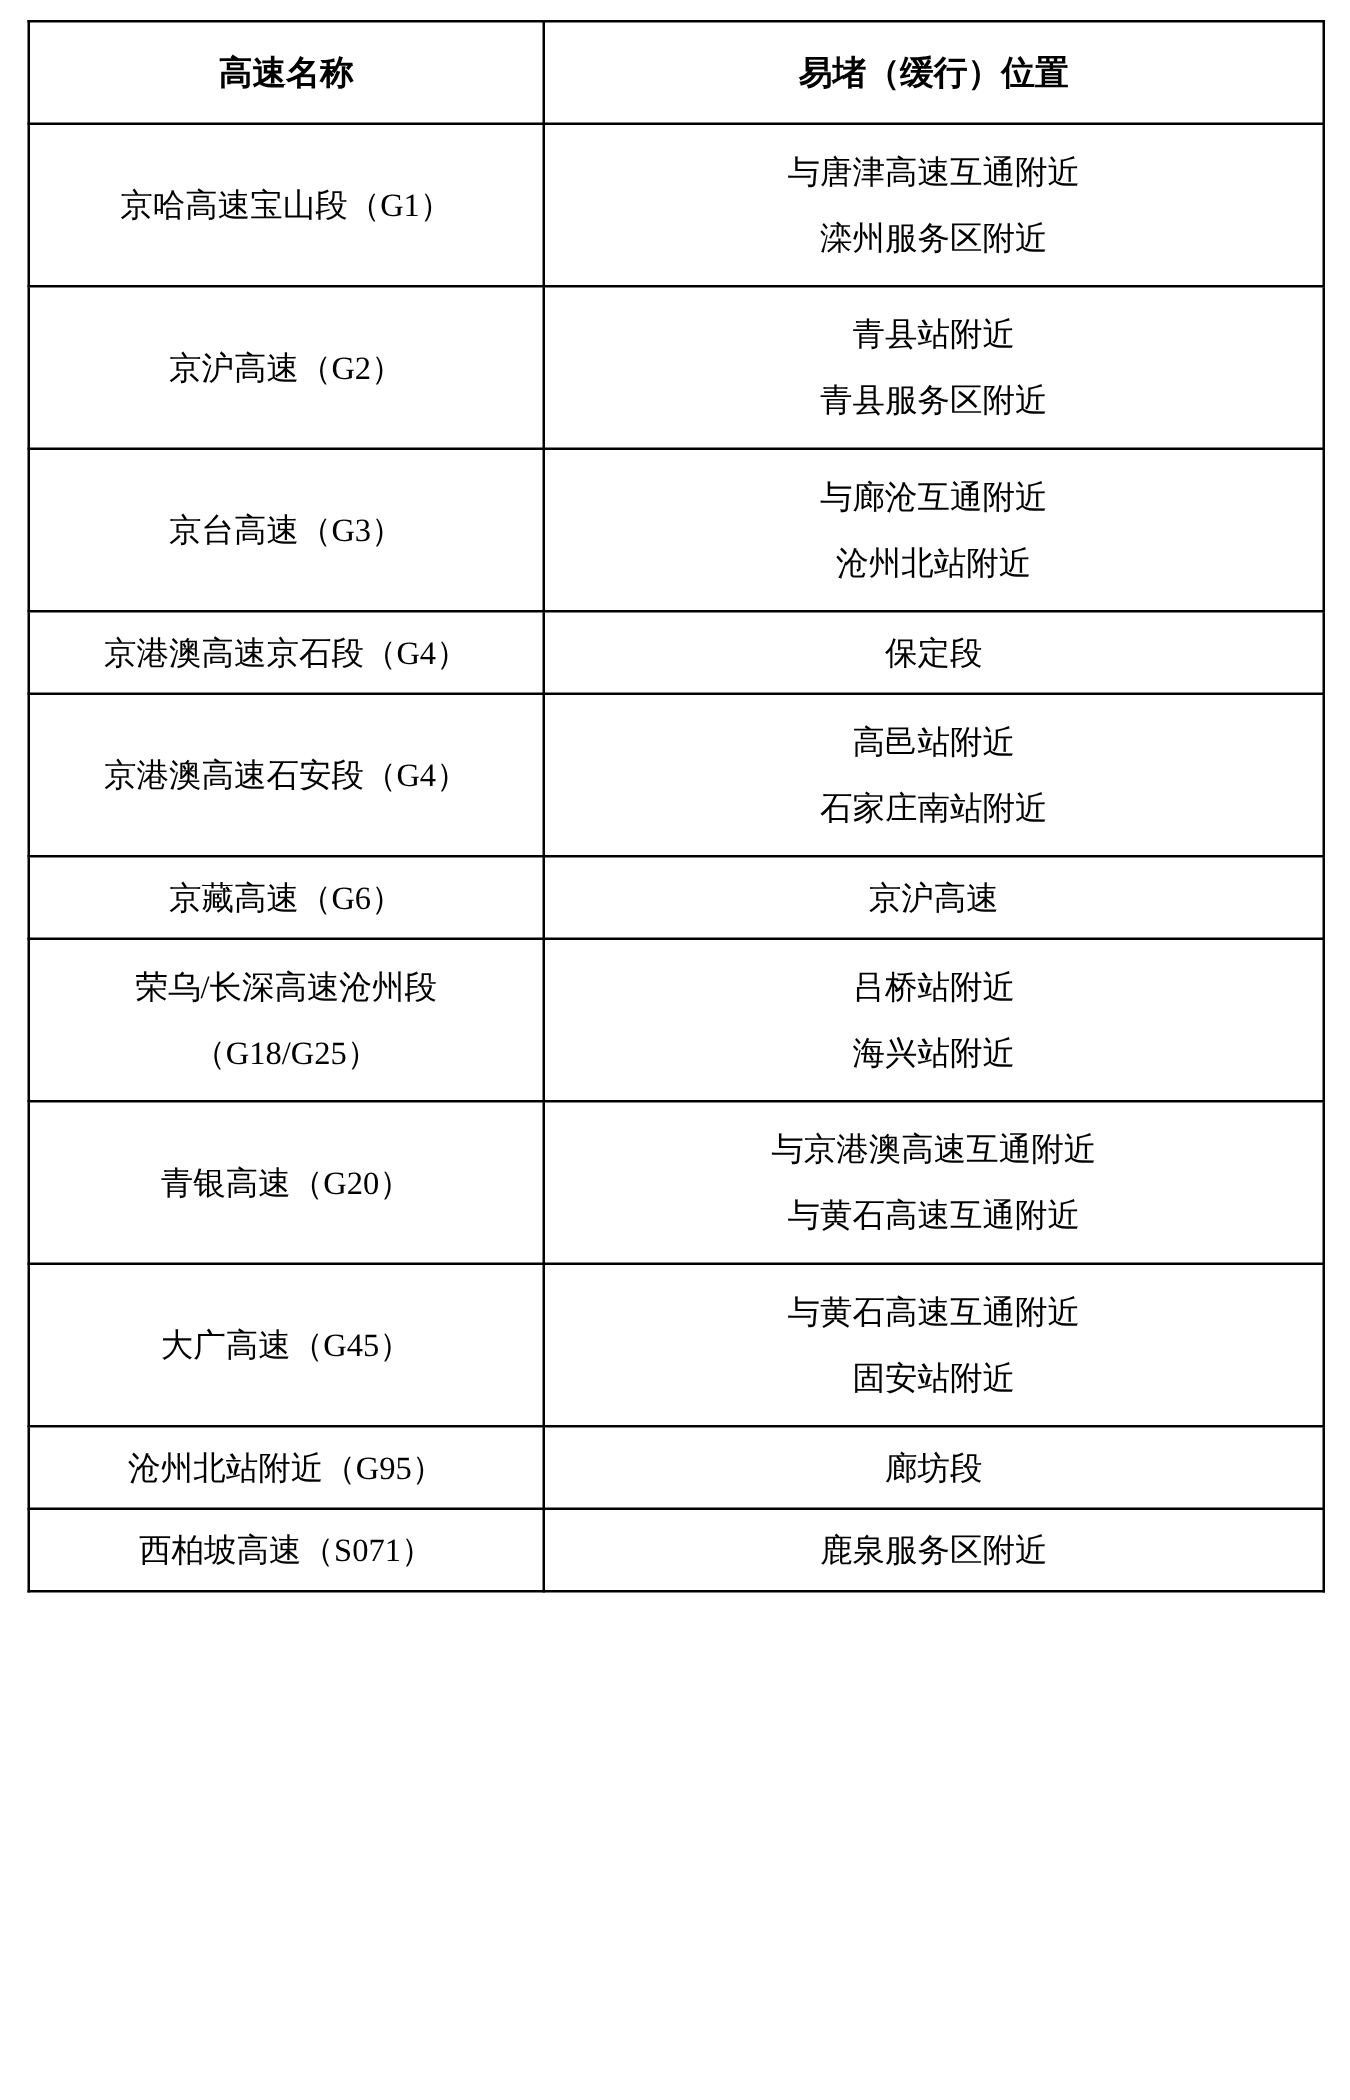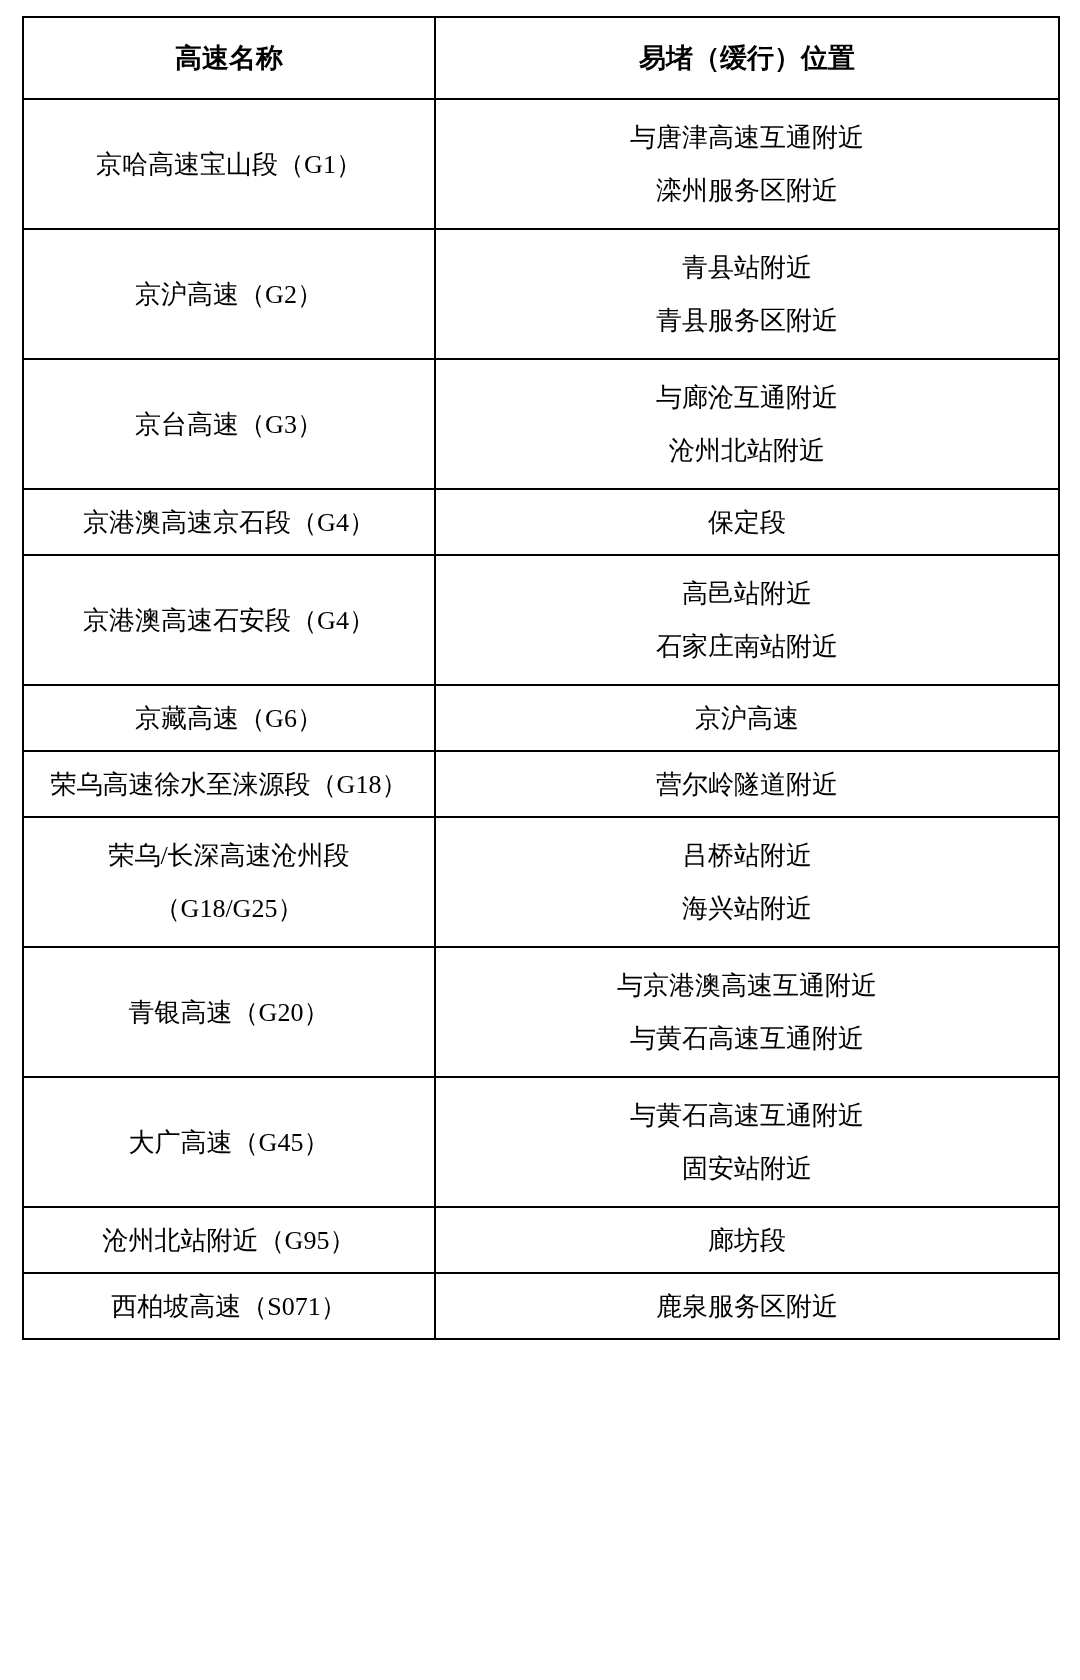--- a/index.html
+++ b/index.html
@@ -157,32 +157,20 @@
             <span class="line">京藏高速（G6）</span>
           </div>
         </td>
         <td class="loc-cell short">
           <div class="stack">
             <span class="line">京沪高速</span>
           </div>
         </td>
       </tr>
 
-      <tr>
-        <td class="name-cell short">
-          <div class="stack">
-            <span class="line">荣乌高速徐水至涞源段（G18）</span>
-          </div>
-        </td>
-        <td class="loc-cell short">
-          <div class="stack">
-            <span class="line">营尔岭隧道附近</span>
-          </div>
-        </td>
-      </tr>
 
       <tr>
         <td class="name-cell tall">
           <div class="stack">
             <span class="line">荣乌/长深高速沧州段</span>
             <span class="line">（G18/G25）</span>
           </div>
         </td>
         <td class="loc-cell tall">
           <div class="stack">

